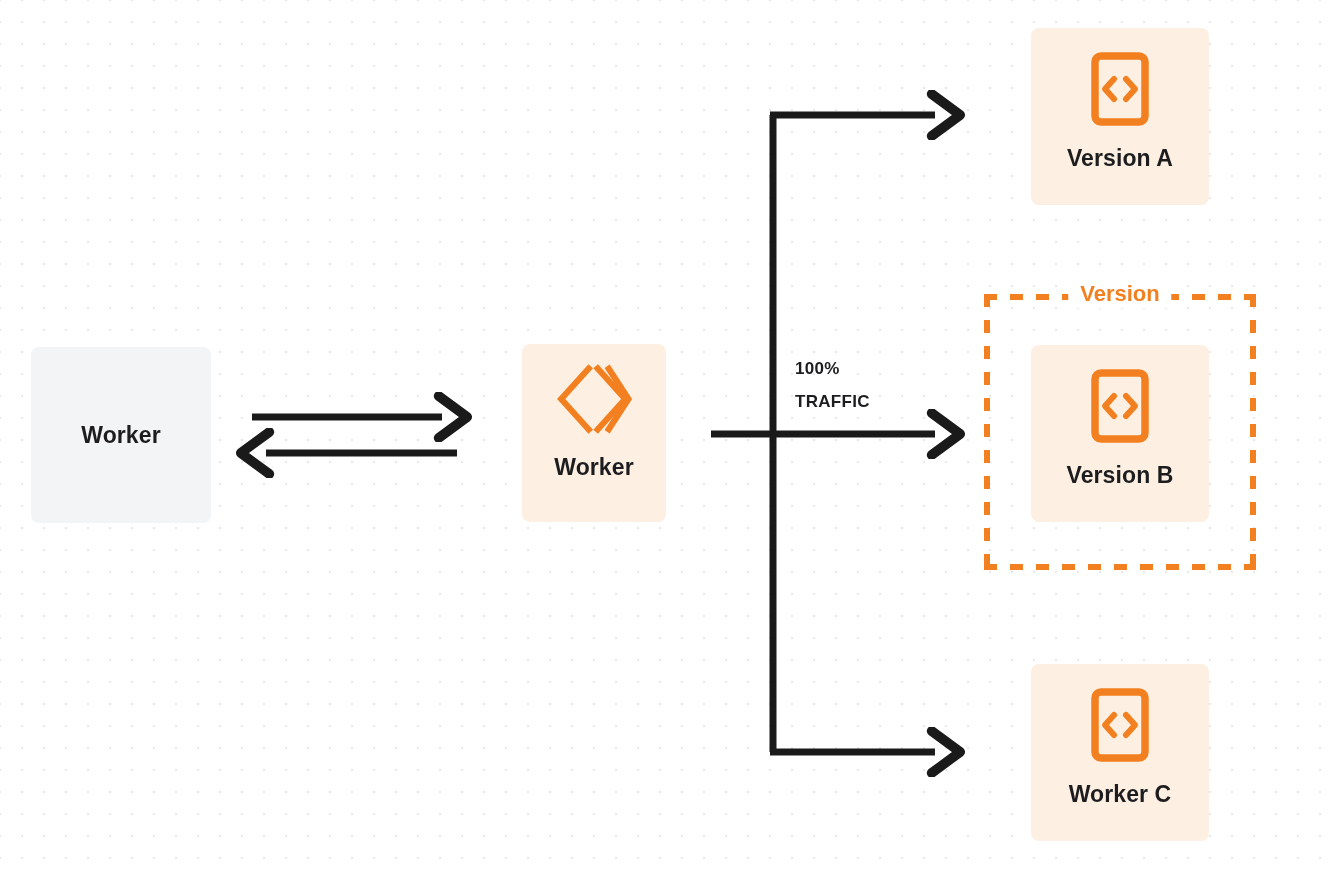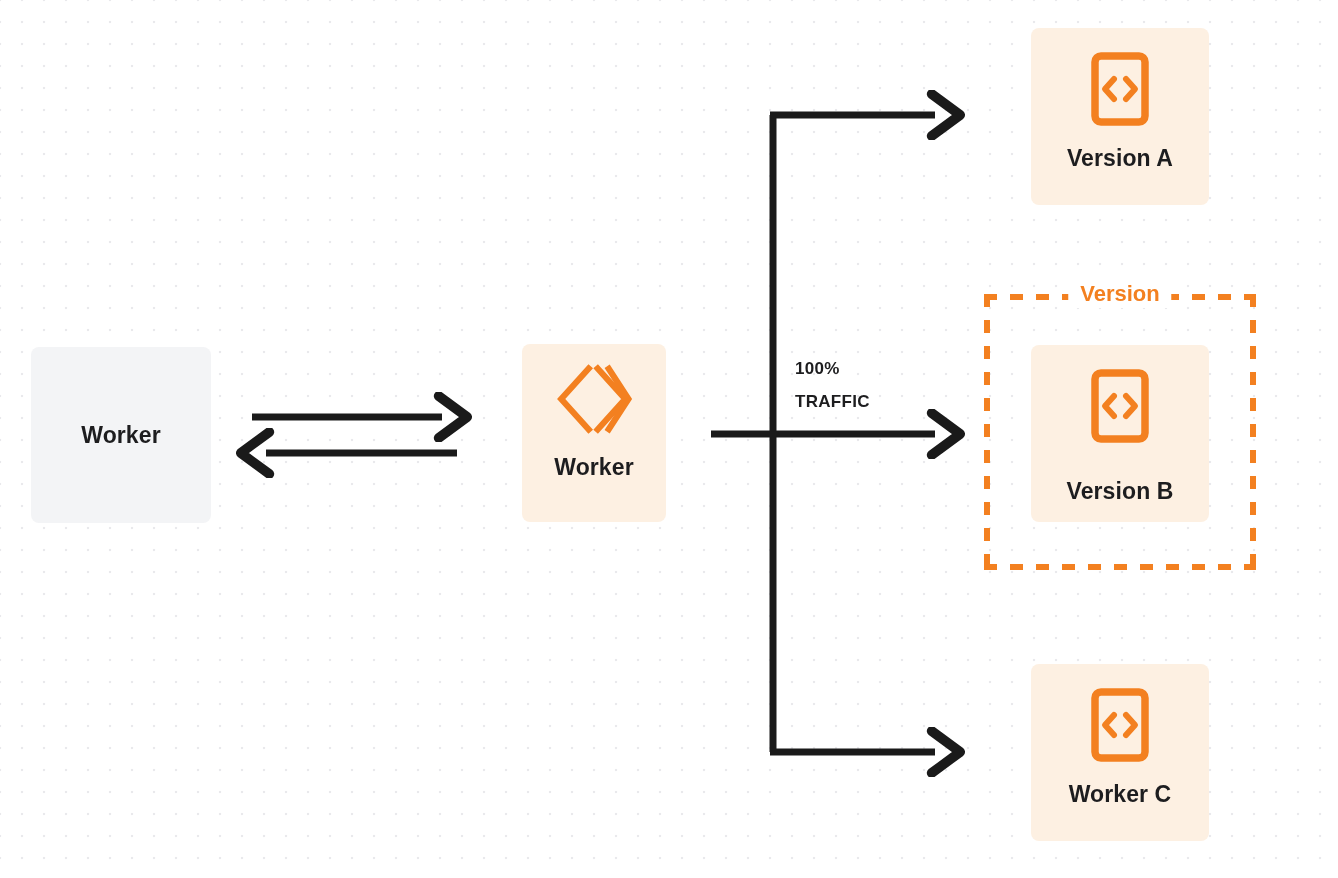--- a/index.html
+++ b/index.html
@@ -76,21 +76,21 @@
     height: 177px;
     background: #fdf0e2;
     justify-content: flex-start;
     padding-top: 24px;
   }
   .version-node .node-label {
     font-size: 23px;
     margin-top: 19px;
   }
   #version-a-node { left: 1031px; top: 28px; }
-  #version-b-node { left: 1031px; top: 345px; gap: 16px; }
+  #version-b-node { left: 1031px; top: 345px; }
   #version-c-node { left: 1031px; top: 664px; }
 
   
   .icon-svg { display: block; }
 
   
   #deployed-region {
     position: absolute;
     left: 984px;
     top: 294px;

